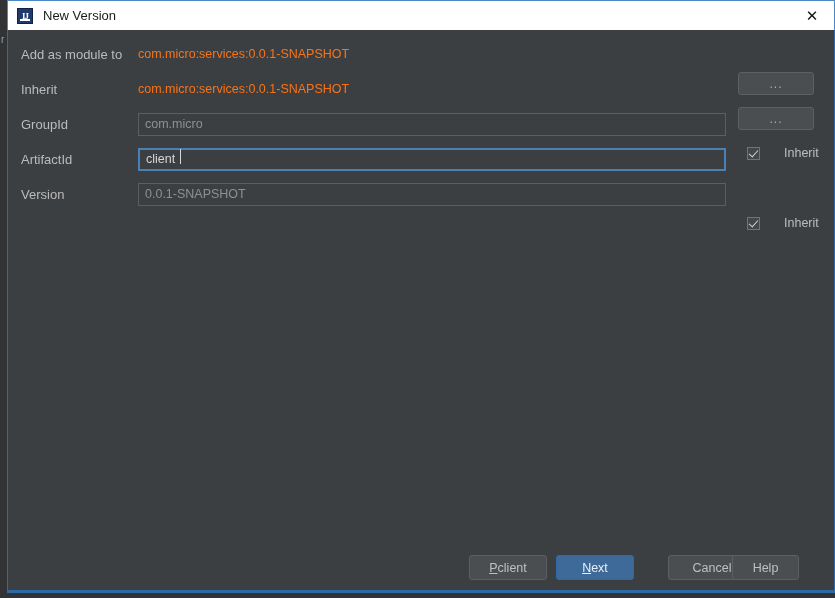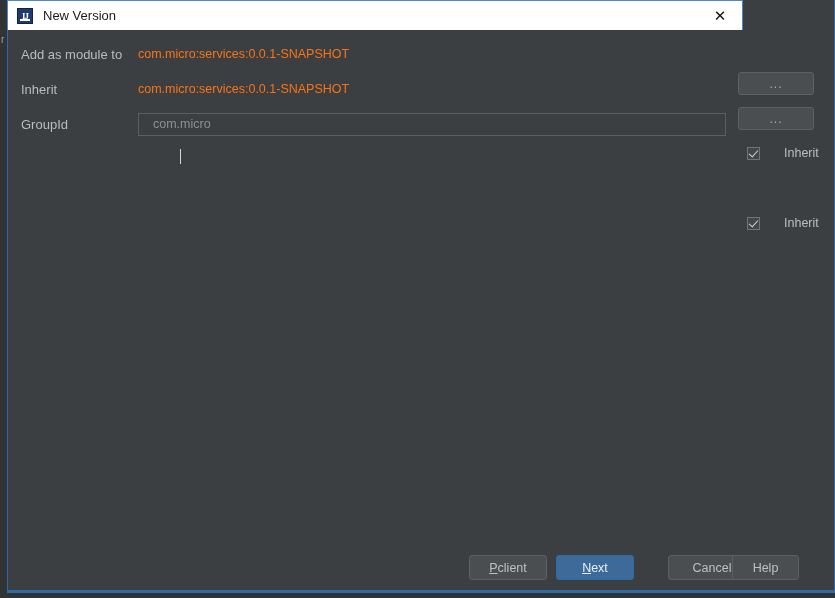--- a/index.html
+++ b/index.html
@@ -64,21 +64,21 @@
     background: #3c3f41;
     display: flex;
     flex-direction: column;
   }
 
   
   #title-bar {
     position: absolute;
     left: 7px;
     top: 0;
-    width: 736px;
+    width: 828px;
     height: 30px;
     background: #ffffff;
     border: 1px solid #4a88c7;
     border-bottom: none;
     box-sizing: border-box;
     display: flex;
     align-items: center;
     z-index: 5;
   }
   #titlebar-icon {
@@ -171,21 +171,21 @@
     position: absolute;
     left: 130px;
     width: 588px;
     height: 23px;
     box-sizing: border-box;
     background: #3c3f41;
     border: 1px solid #5c5f61;
     color: #8d9093;
     font-size: 12.5px;
     font-family: "Liberation Sans", sans-serif;
-    padding: 0 14px;
+    padding: 0 6px;
     outline: none;
     line-height: 21px;
   }
   .text-field.focused {
     border: 2px solid #4b7fb5;
     color: #d6d6d6;
     background: #3c3f41;
   }
 
   
@@ -327,22 +327,30 @@
   <div class="form-row" id="row-parent">
     <div class="row-label">Inherit</div>
     <div class="static-value">com.micro:services:0.0.1-SNAPSHOT</div>
   </div>
 
   <div class="form-row" id="row-groupid">
     <div class="row-label">GroupId</div>
     <input class="text-field" id="groupid-input" type="text" readonly="" value="com.micro" style="">
   </div>
 
+  <div class="form-row" id="row-artifactid">
+    <div class="row-label">ArtifactId</div>
+    <input class="text-field focused" id="artifactid-input" type="text" value="client" style="">
+  </div>
   <div id="artifactid-caret"></div>
 
+  <div class="form-row" id="row-version">
+    <div class="row-label">Version</div>
+    <input class="text-field" id="version-input" type="text" readonly="" value="0.0.1-SNAPSHOT" style="">
+  </div>
 
   <div class="browse-button" id="browse-add-as-module">...</div>
   <div class="browse-button" id="browse-parent">...</div>
 
   <div class="inherit-group" id="inherit-groupid">
     <div class="checkbox-box checked"></div>
     <div class="checkbox-label">Inherit</div>
   </div>
   <div class="inherit-group" id="inherit-version">
     <div class="checkbox-box checked"></div>

